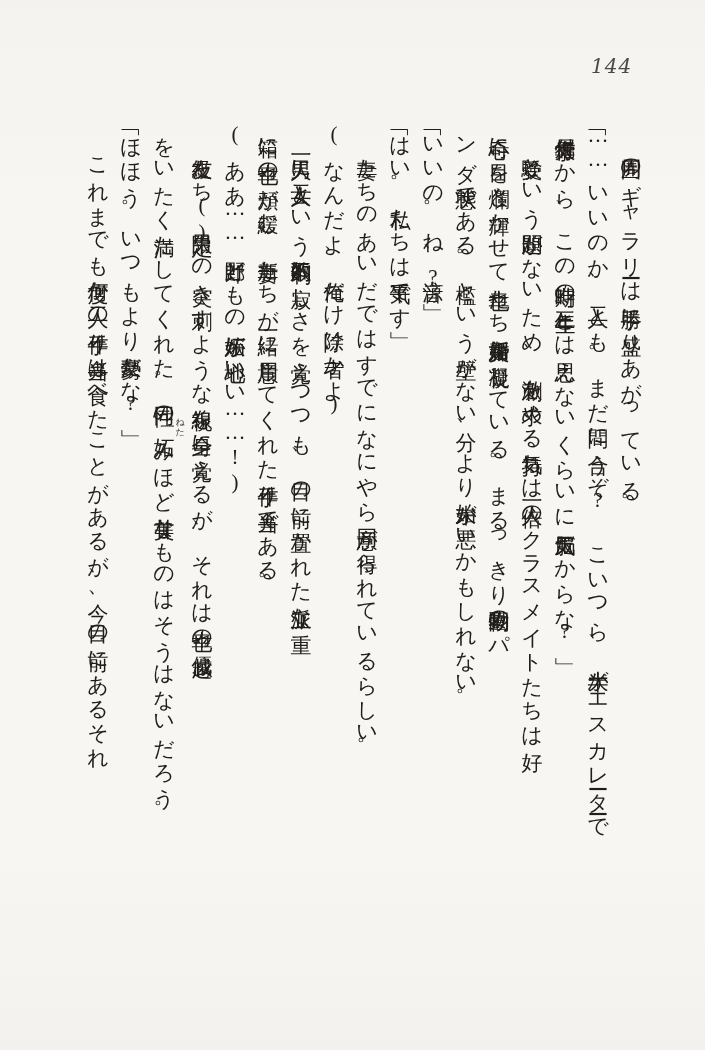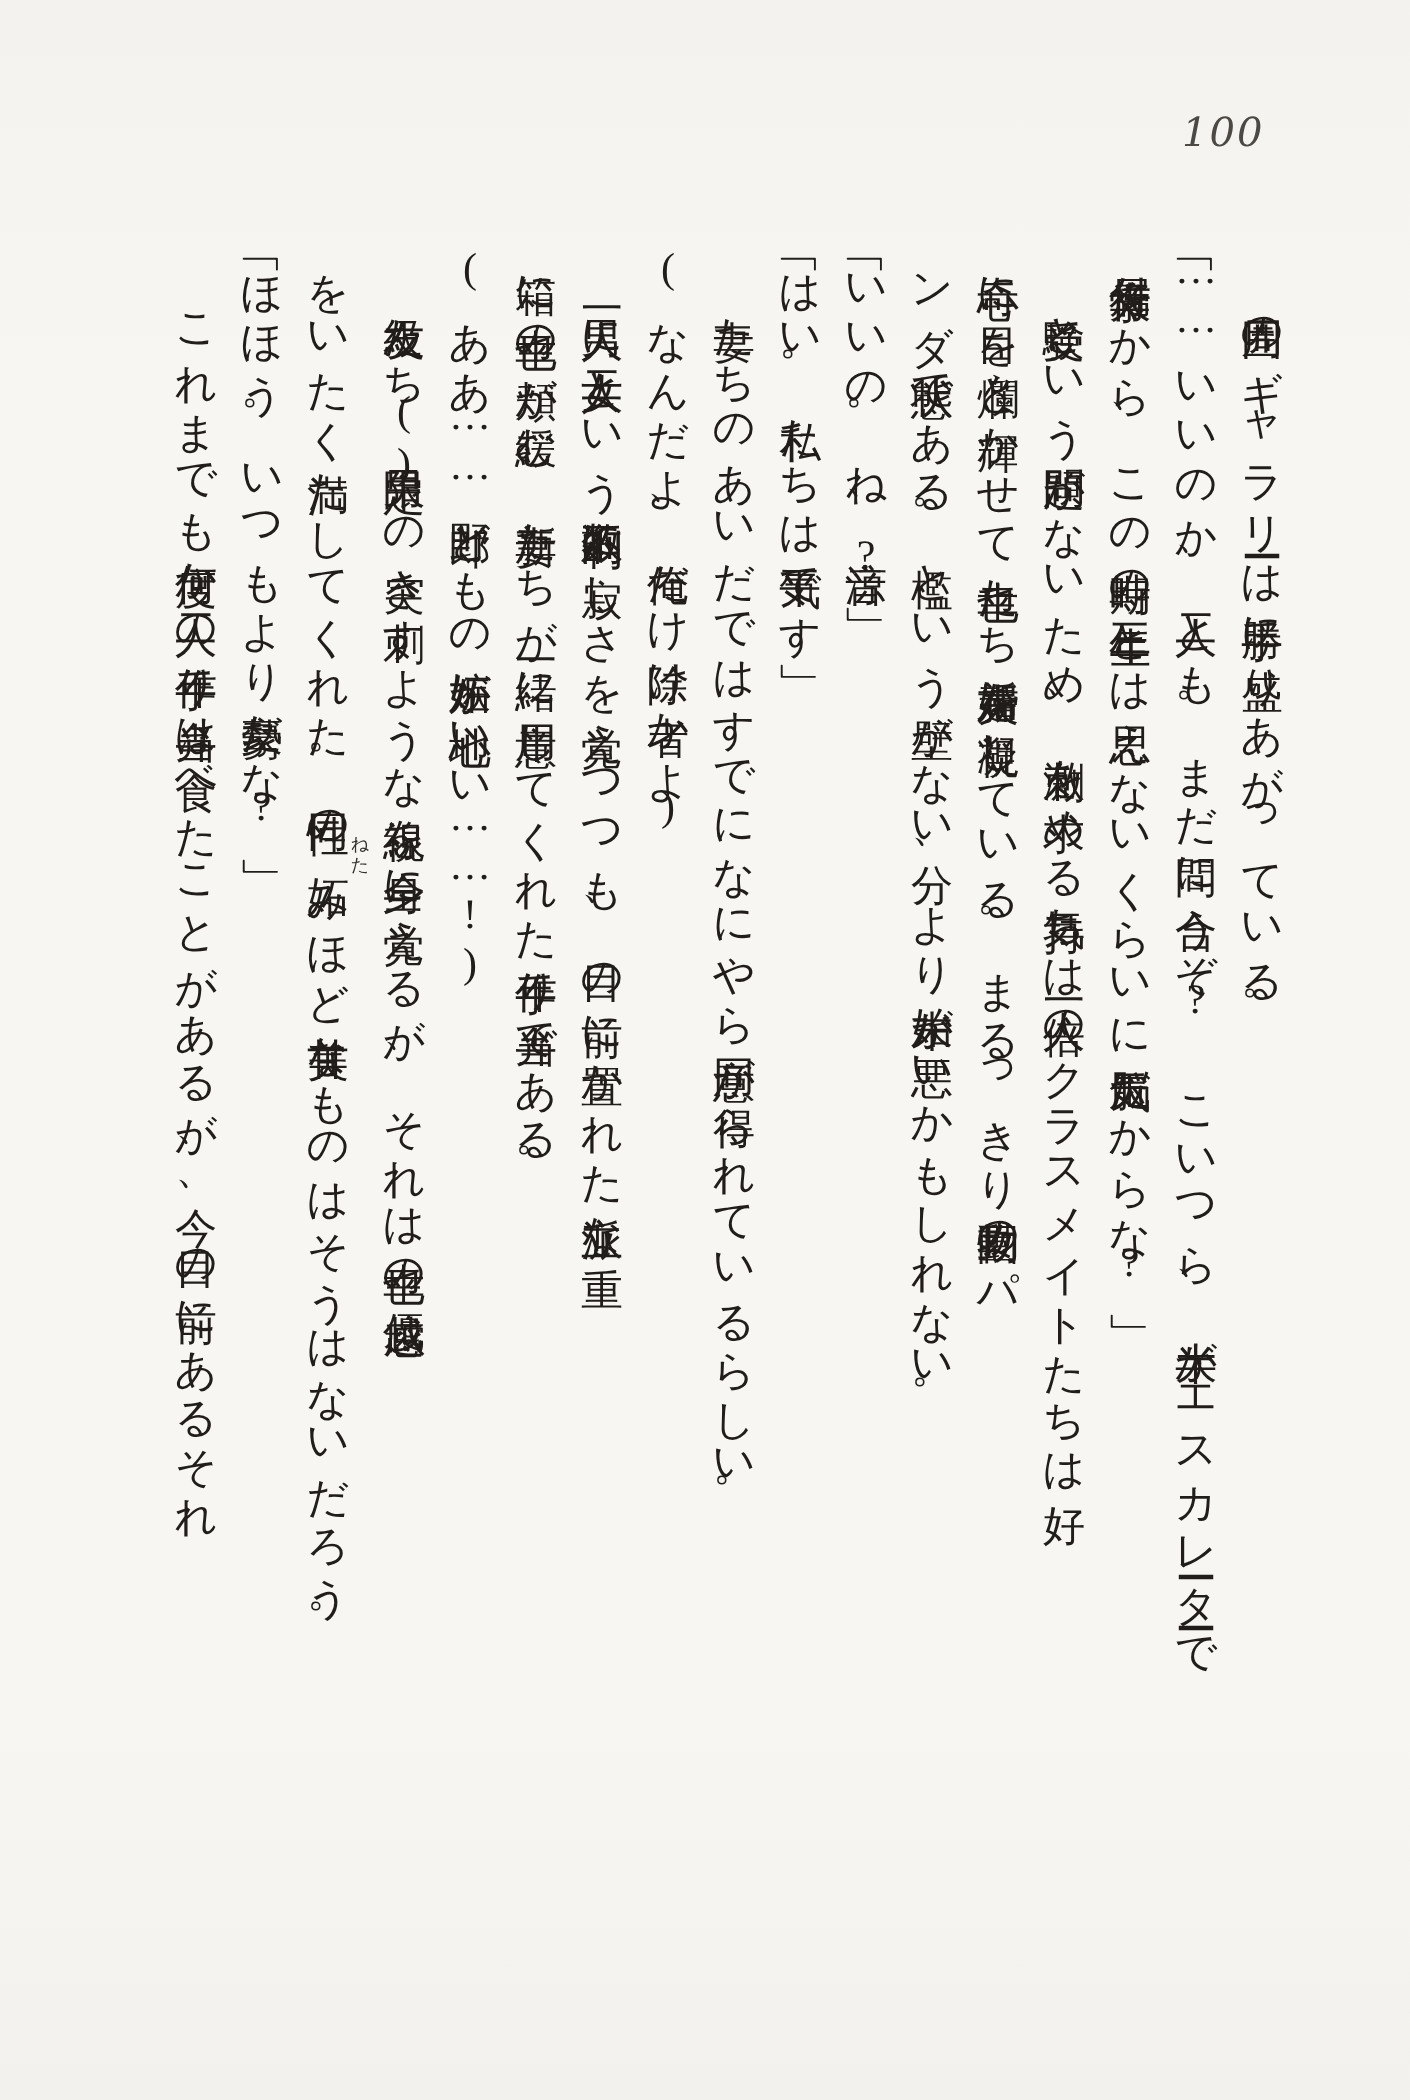--- a/index.html
+++ b/index.html
@@ -58,21 +58,21 @@
     font-size: 9px;
     letter-spacing: 0;
     color: #35322e;
     font-family: "Liberation Serif", "DejaVu Serif", serif;
   }
 </style>
 </head>
 <body>
 
 <div class="page">
-  <div class="page-number">100</div>
+  <div class="page-number">144</div>
   <div class="text-area" id="text-area">
       <div class="tline indent">周囲のギャラリーは勝手に盛りあがっている。</div>
       <div class="tline">「……いいのか、二人とも。まだ間に合うぞ?　こいつら、大半がエスカレーターで</div>
       <div class="tline">付属大学行くから、この時期の三年生とは思えないくらいに脳天気だからな?」</div>
       <div class="tline indent">受験という問題がないため、刺激を求める気持ちは人一倍のクラスメイトたちは好</div>
       <div class="tline">奇心に目を爛々と輝かせて幸也たち新婚夫婦を凝視している。まるっきり動物園のパ</div>
       <div class="tline">ンダ状態である。檻という壁がない分、より始末が悪いかもしれない。</div>
       <div class="tline">「いいの。ね、涼音?」</div>
       <div class="tline">「はい。私たちは平気です」</div>
       <div class="tline indent">妻たちのあいだではすでになにやら同意が得られているらしい。</div>

